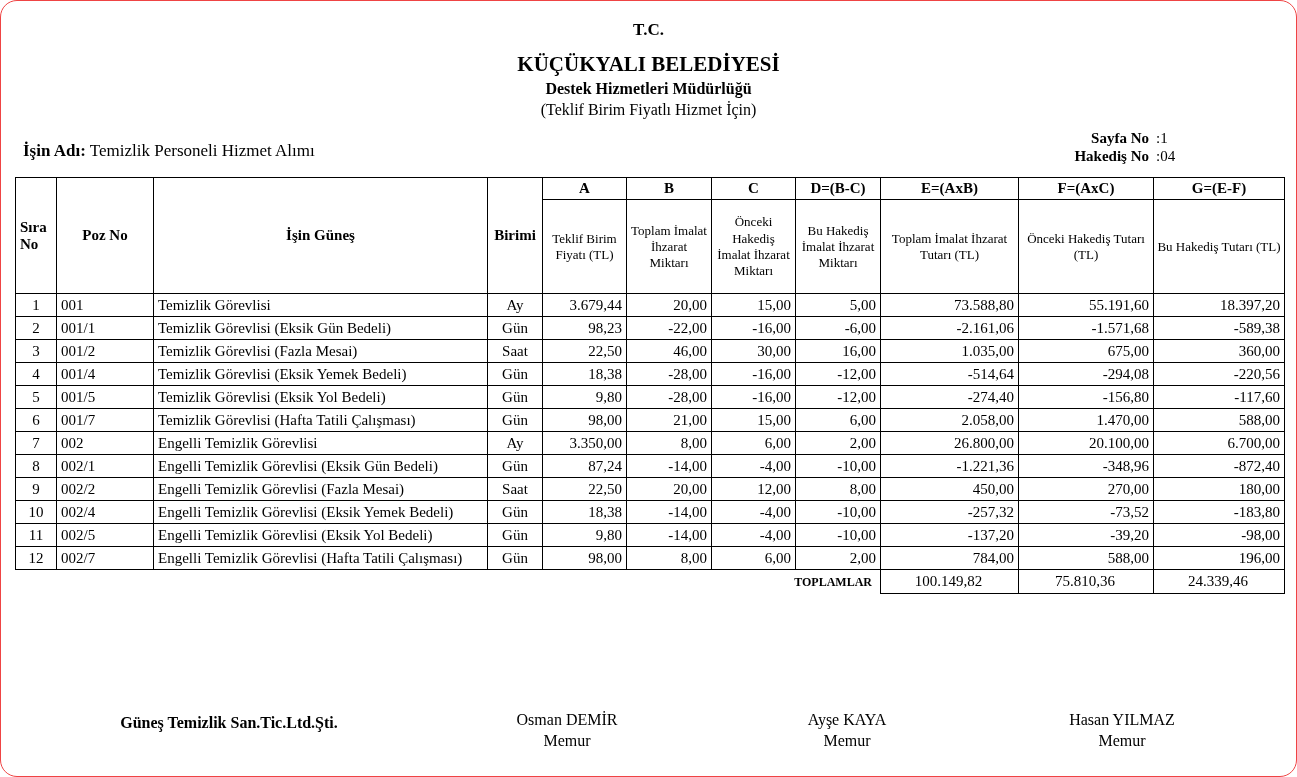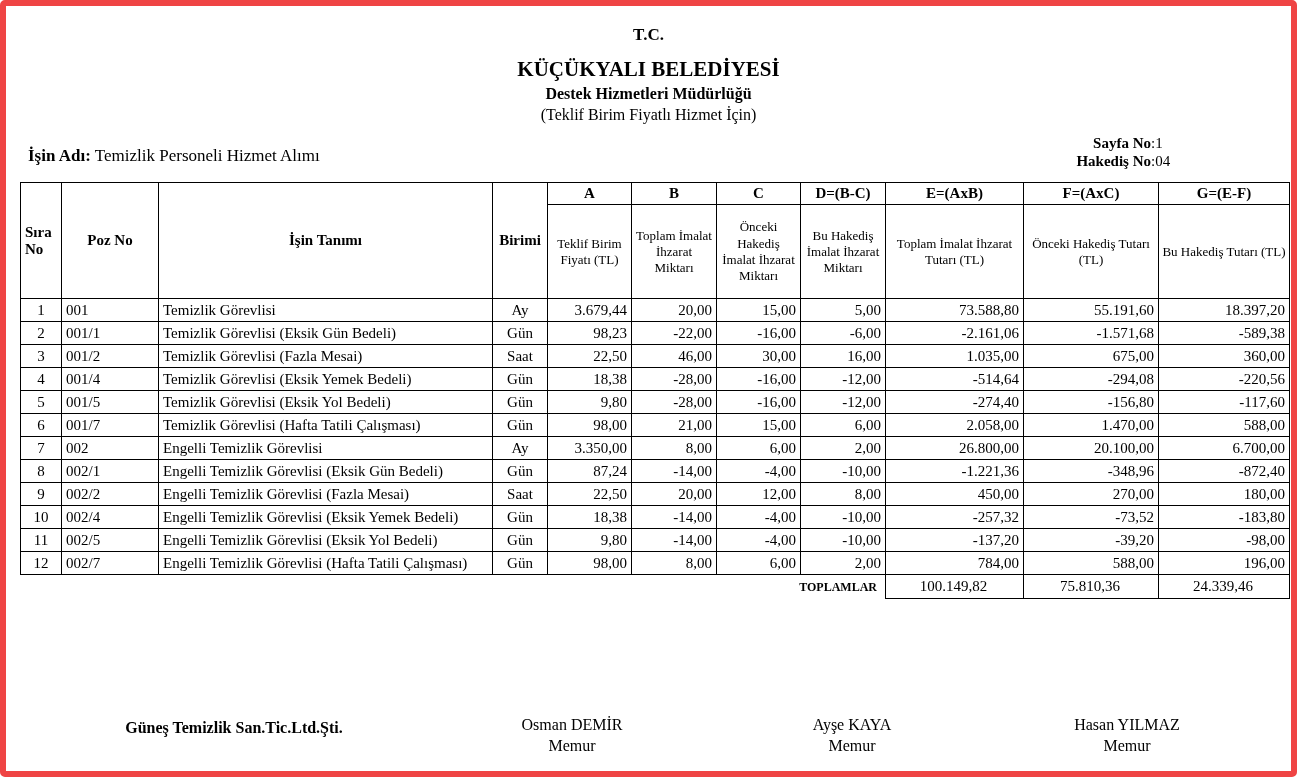--- a/index.html
+++ b/index.html
@@ -2,43 +2,43 @@
 <html><head>
 <meta charset="utf-8">
 <style>
   * { box-sizing: border-box; }
   html, body { margin: 0; padding: 0; background: #fff; }
   .page {
     position: relative;
     width: 1297px;
     height: 777px;
     background: #fff;
-    border: 6px solid #ef4444;
-    border-radius: 5px;
+    border: 1px solid #ef4444;
+    border-radius: 17px;
     overflow: hidden;
     color: #000;
     font-family: "Liberation Serif", "DejaVu Serif", serif;
   }
 
   
   .doc-header { text-align: center; padding-top: 19px; line-height: 1.15; }
   .h-tc    { font-size: 17px; font-weight: bold; }
   .h-muni  { font-size: 21px; font-weight: bold; margin-top: 12px; }
   .h-dept  { font-size: 16px; font-weight: bold; margin-top: 4px; }
   .h-title { font-size: 20px; font-weight: bold; margin-top: 42px; }
   .h-sub   { font-size: 16px; margin-top: 3px; }
 
   
   .info-row { position: relative; height: 46px; margin-top: 6px; }
   .job { position: absolute; left: 22px; top: 16px; font-size: 17px; }
   .job .lbl { font-weight: bold; }
   .pageinfo {
     position: absolute; right: 104px; top: 4px;
     font-size: 15px; line-height: 1.2;
-    display: grid; grid-template-columns: auto 36px; 
+    display: grid; grid-template-columns: auto 36px; column-gap: 7px;
   }
   .pageinfo .lbl { font-weight: bold; justify-self: end; }
   .pageinfo .val { justify-self: start; }
 
   
   table.works {
     border-collapse: collapse;
     table-layout: fixed;
     width: 1269px;
     margin: 6px 0 0 14px;
@@ -114,21 +114,21 @@
         <col style="width:84px">
         <col style="width:85px">
       <col style="width:138px">
         <col style="width:135px">
         <col style="width:131px">
     </colgroup>
     <thead>
       <tr class="letters-row">
         <th class="corner sira" rowspan="2">Sıra No</th>
         <th class="corner" rowspan="2">Poz No</th>
-        <th class="corner" rowspan="2">İşin Tanımı</th>
+        <th class="corner" rowspan="2">İşin Güneş</th>
         <th class="corner" rowspan="2">Birimi</th>
         <th>A</th>
         <th>B</th>
         <th>C</th>
         <th>D=(B-C)</th>
         <th>E=(AxB)</th>
         <th>F=(AxC)</th>
         <th>G=(E-F)</th>
       </tr>
       <tr class="sub-row">

